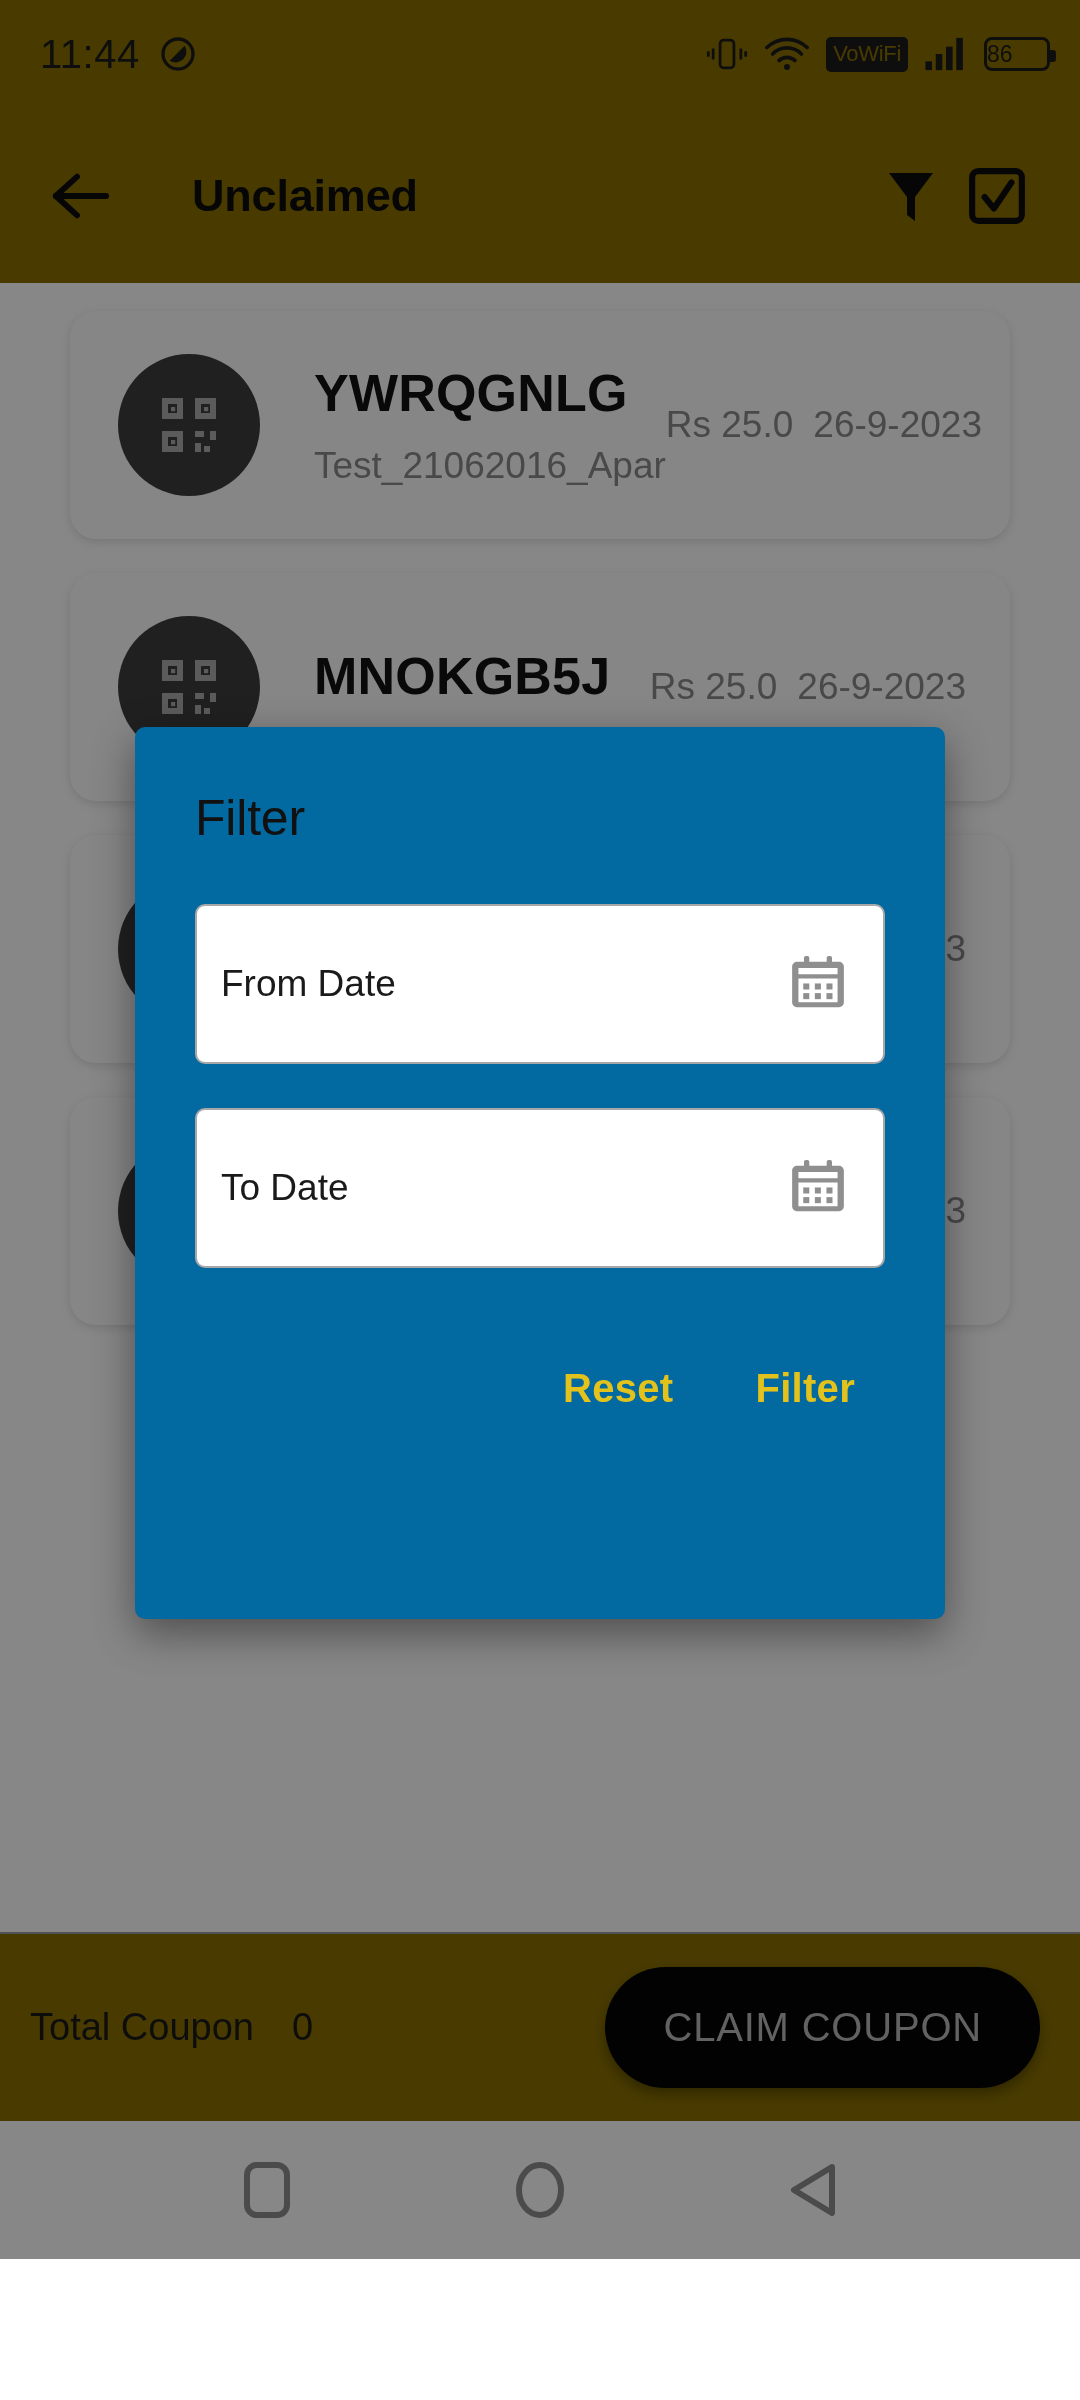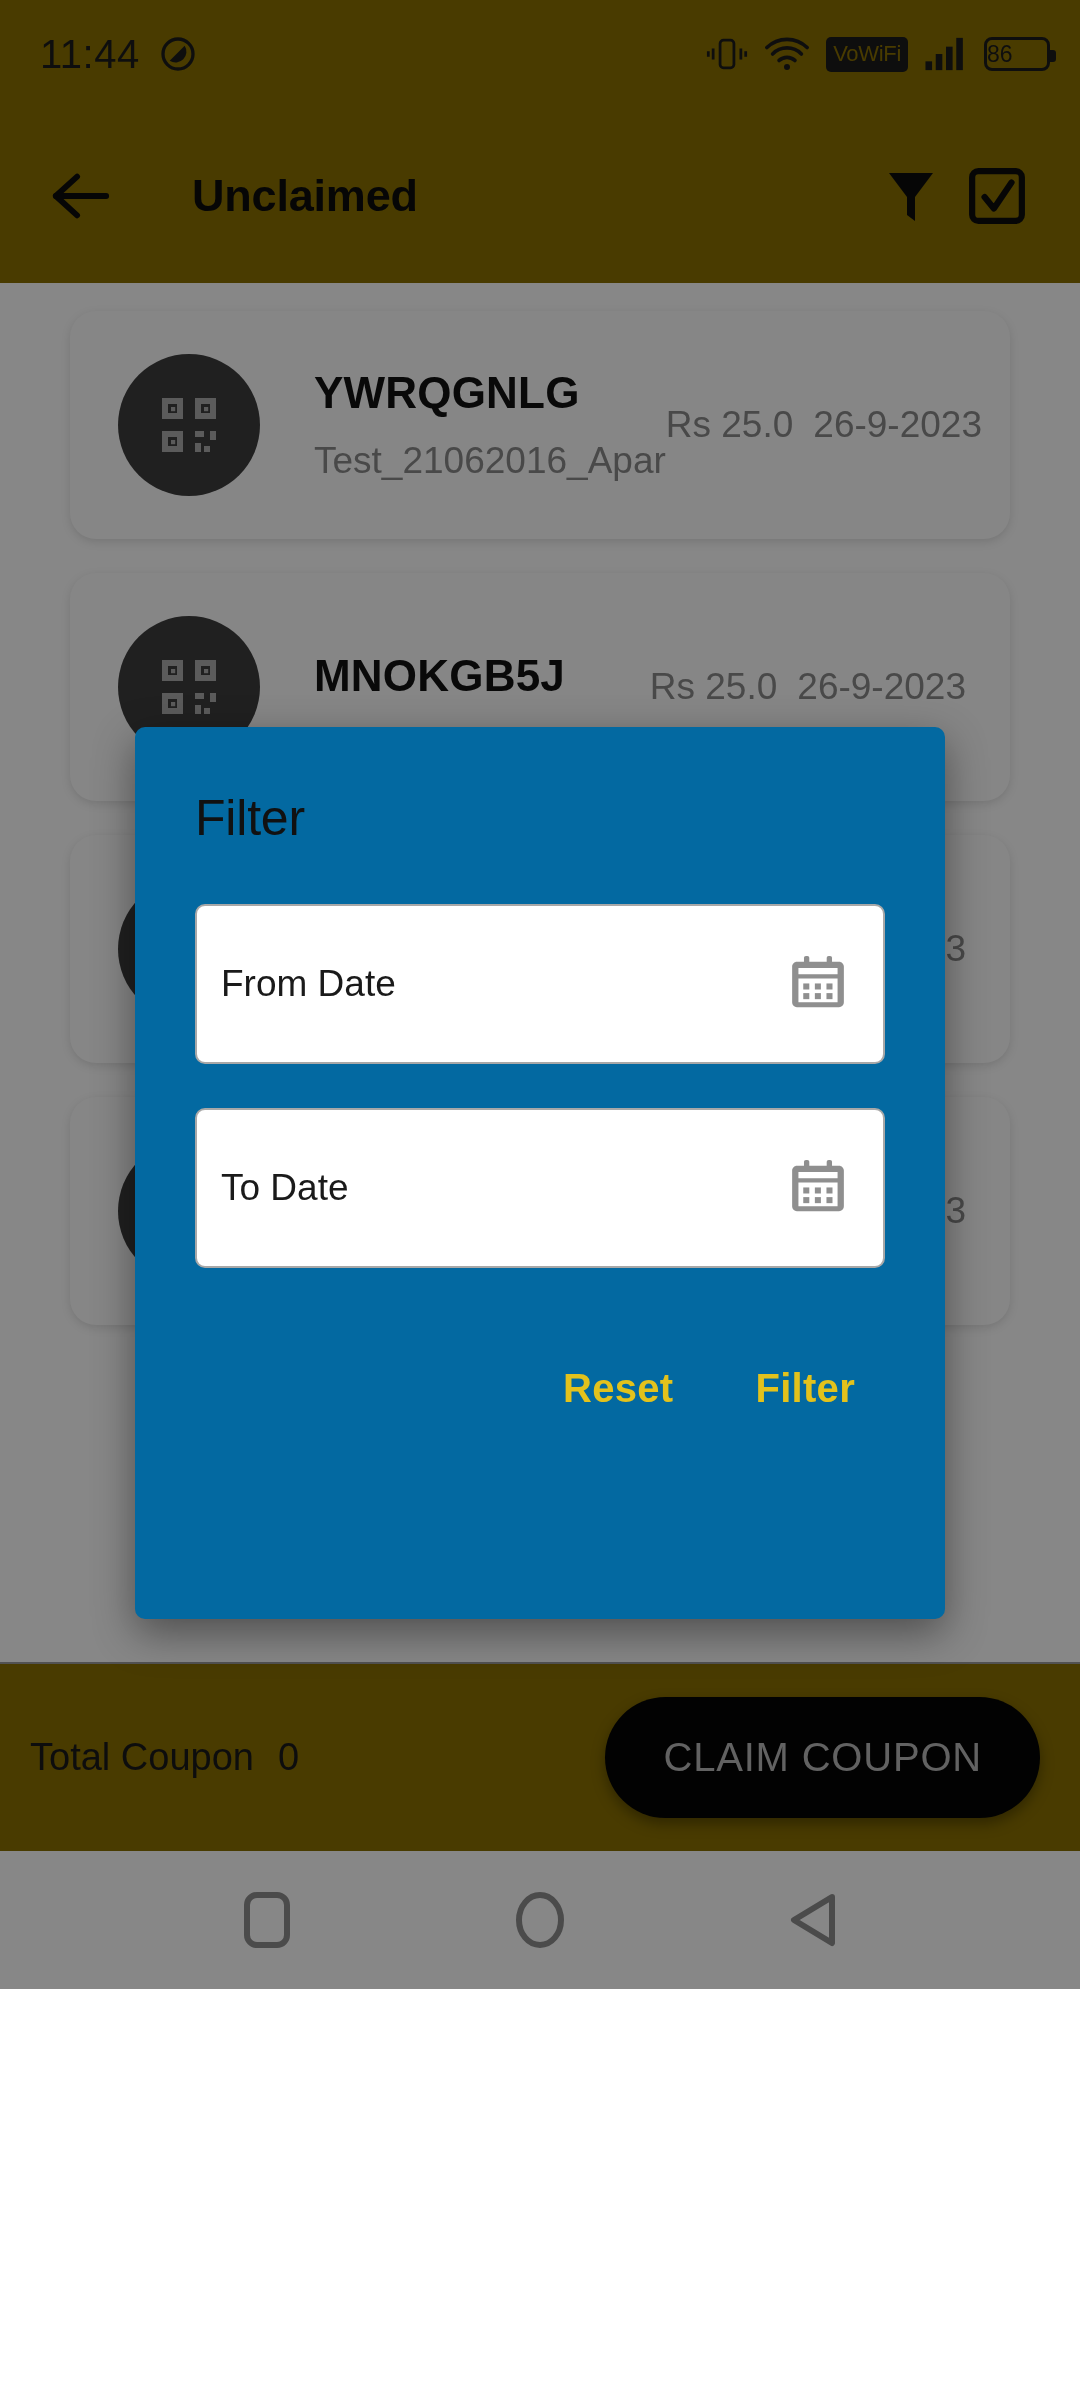--- a/index.html
+++ b/index.html
@@ -7,21 +7,21 @@
     width: 1080px;
     height: 2400px;
     background: #ffffff;
     font-family: "Liberation Sans", sans-serif;
     overflow: hidden;
   }
 
   #screen {
     position: relative;
     width: 1080px;
-    height: 1989px;
+    height: 2259px;
     overflow: hidden;
     background: #ffffff;
   }
 
   
   #app-layer {
     position: absolute;
     inset: 0;
     background: #ffffff;
   }
@@ -124,21 +124,21 @@
     flex: 0 0 auto;
   }
   .card-mid {
     flex: 1;
     padding-left: 54px;
     display: flex;
     flex-direction: column;
     gap: 22px;
   }
   .coupon-code {
-    font-size: 44px;
+    font-size: 52px;
     font-weight: 700;
     color: #111111;
     letter-spacing: 0.2px;
   }
   .coupon-sub {
     font-size: 37px;
     font-weight: 400;
     color: #8b8b8b;
   }
   .card-right {
@@ -170,21 +170,21 @@
     border-top: 2px solid #9b9b9b;
     display: flex;
     align-items: center;
     padding: 0 40px 0 30px;
   }
   .total-coupon {
     font-size: 38px;
     color: #1a1a1a;
     display: flex;
     align-items: baseline;
-    gap: 24px;
+    gap: 38px;
   }
   #bottom-bar .bb-spacer { flex: 1; }
   .claim-btn {
     background: #050505;
     color: #b9b9b9;
     font-size: 40px;
     letter-spacing: 0.8px;
     border: none;
     border-radius: 70px;
     padding: 38px 58px;

